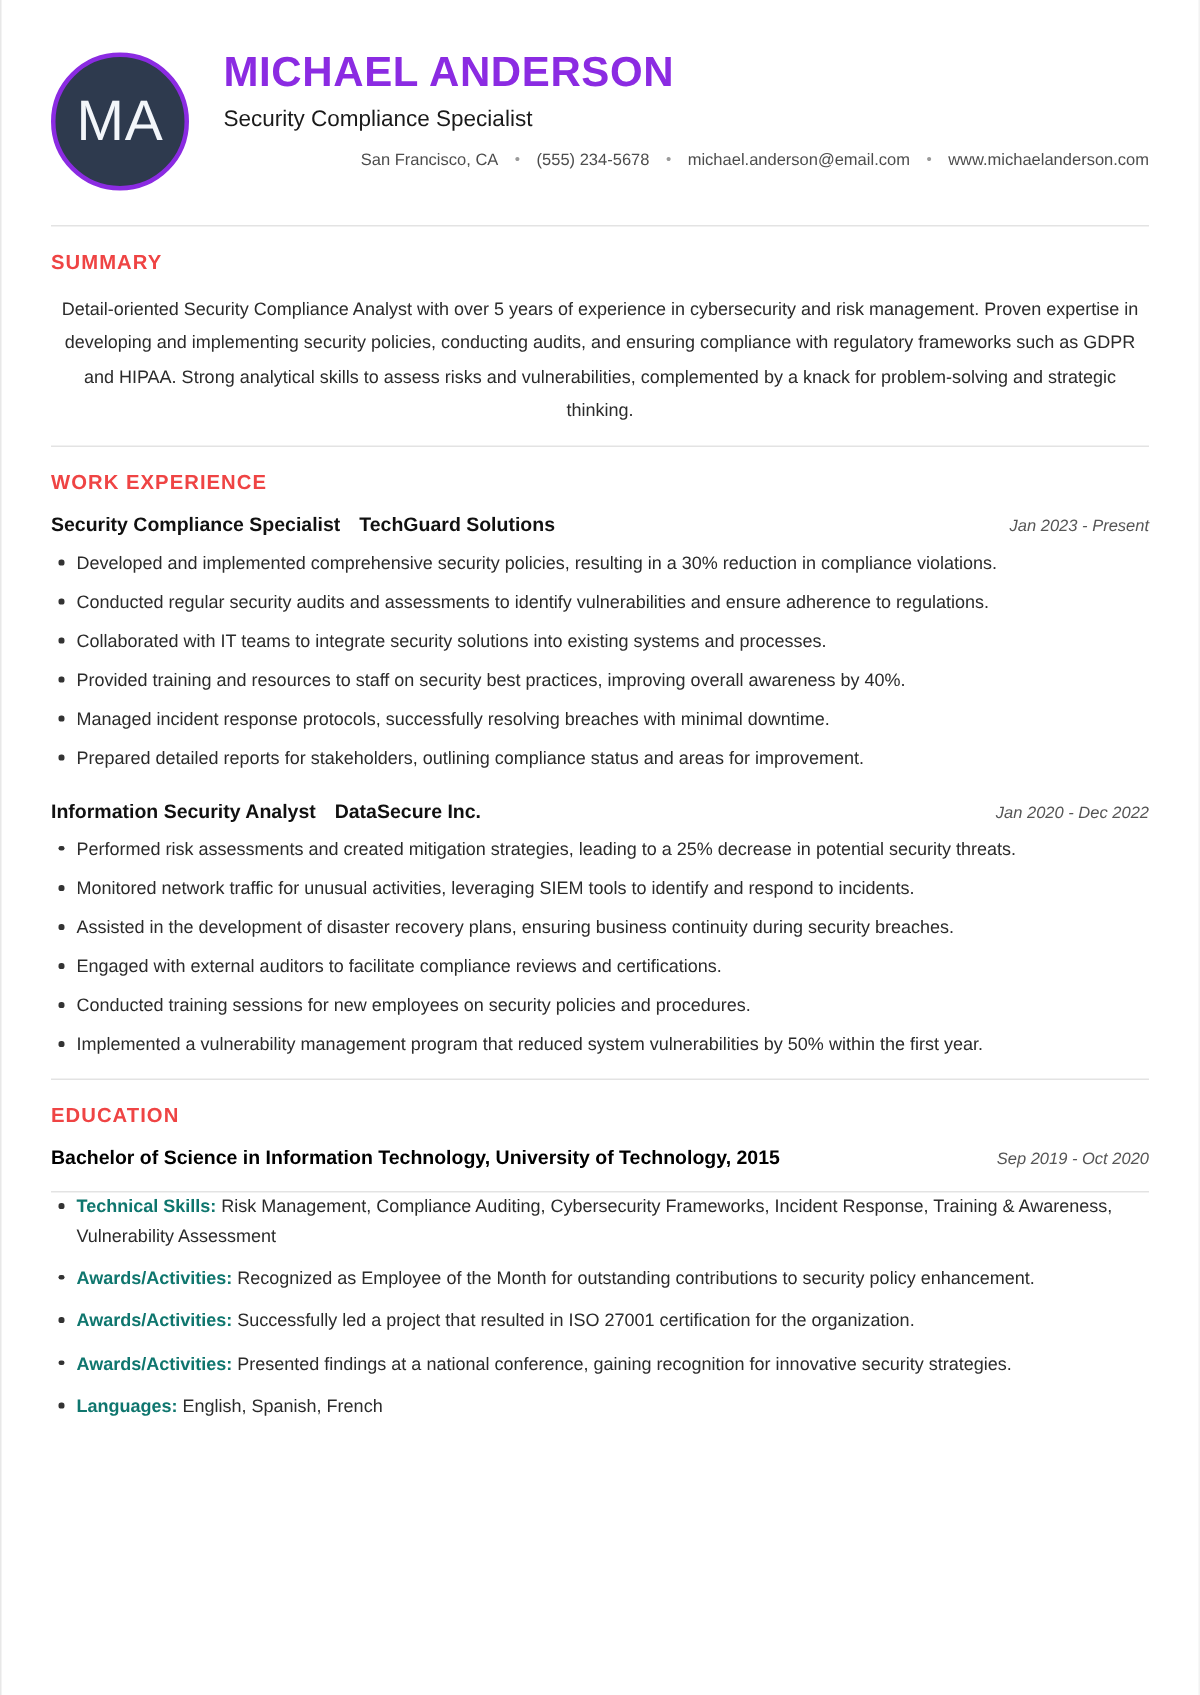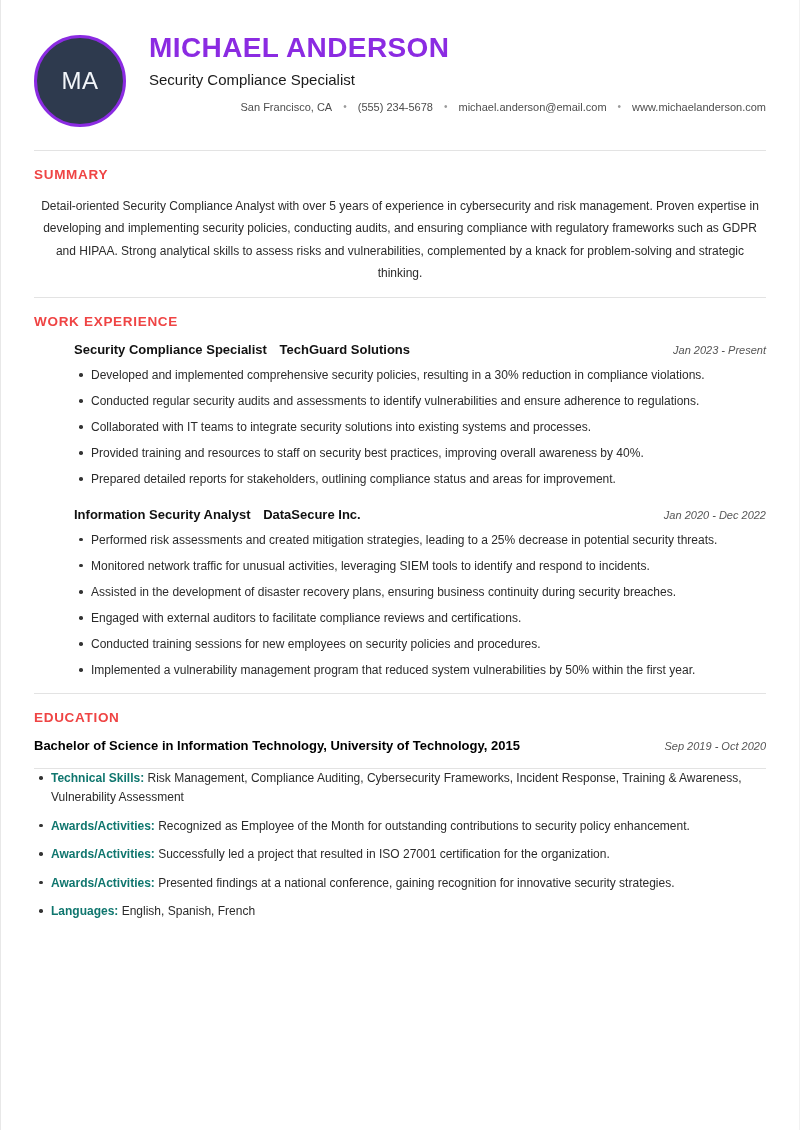--- a/index.html
+++ b/index.html
@@ -43,21 +43,21 @@
     background: #2e3a4e;
     border: 3px solid #8b2be2;
     box-sizing: border-box;
     display: flex;
     align-items: center;
     justify-content: center;
     margin-top: 5px;
   }
   .avatar-initials {
     color: #f3f6fa;
-    font-size: 24px;
+    font-size: 38px;
     font-weight: 400;
     letter-spacing: 0.5px;
     line-height: 1;
   }
   .header-text {
     flex: 1 1 auto;
     padding-left: 23px;
     padding-top: 2px;
     min-width: 0;
   }
@@ -111,21 +111,21 @@
   }
   .body-text {
     font-size: 12px;
     color: #2b2b2b;
     line-height: 1.85;
     margin: 0;
     text-align: center;
   }
 
   
-  .entry { margin-bottom: 6px; margin-left: 40px; }
+  .entry { margin-bottom: 6px; }
   .entry + .entry { margin-top: 18px; }
   .entry-head {
     display: flex;
     align-items: baseline;
     justify-content: space-between;
     margin-bottom: 7px;
   }
   .entry-heading {
     font-size: 13px;
     font-weight: bold;
@@ -249,20 +249,21 @@
             <span>Security Compliance Specialist</span>
             <span class="entry-company">TechGuard Solutions</span>
           </div>
           <div class="entry-dates">Jan 2023 - Present</div>
         </div>
         <ul class="bullets">
           <li>Developed and implemented comprehensive security policies, resulting in a 30% reduction in compliance violations.</li>
           <li>Conducted regular security audits and assessments to identify vulnerabilities and ensure adherence to regulations.</li>
           <li>Collaborated with IT teams to integrate security solutions into existing systems and processes.</li>
           <li>Provided training and resources to staff on security best practices, improving overall awareness by 40%.</li>
+          <li>Managed incident response protocols, successfully resolving breaches with minimal downtime.</li>
           <li>Prepared detailed reports for stakeholders, outlining compliance status and areas for improvement.</li>
         </ul>
       </div>
 
       <div class="entry">
         <div class="entry-head">
           <div class="entry-heading">
             <span>Information Security Analyst</span>
             <span class="entry-company">DataSecure Inc.</span>
           </div>

